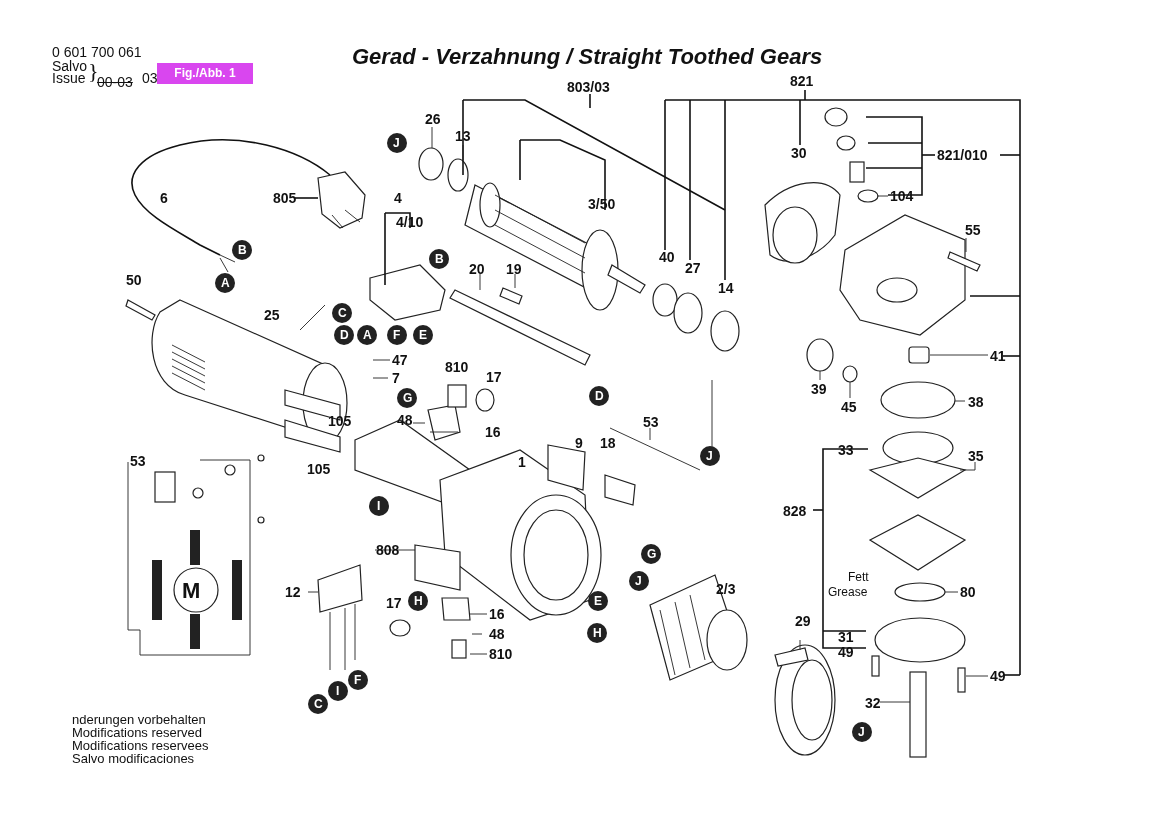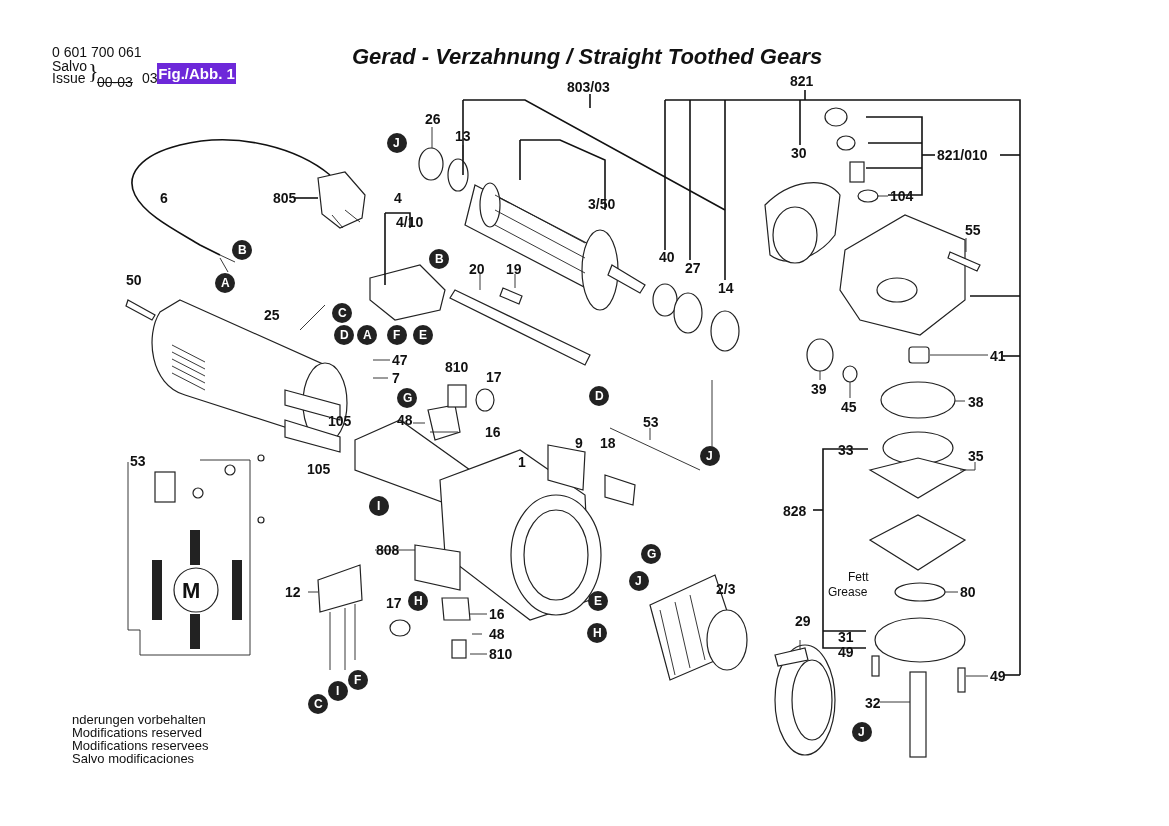--- a/index.html
+++ b/index.html
@@ -4,21 +4,21 @@
 <style>
   html,body{margin:0;padding:0;background:#fff;}
   body{width:1169px;height:826px;position:relative;overflow:hidden;font-family:"Liberation Sans",sans-serif;color:#111;}
   .hdr{position:absolute;font-size:14px;line-height:12px;}
   #docno{left:52px;top:46px;}
   #stand{left:52px;top:60px;}
   #issue{left:52px;top:72px;}
   .brace{position:absolute;left:88px;top:60px;font-size:22px;line-height:22px;font-family:"Liberation Serif",serif;}
   #stand-val{left:97px;top:76px;text-decoration:line-through;}
   #issue-val{left:97px;top:72px;padding-left:45px;}
-  #fig{position:absolute;left:157px;top:63px;width:79px;height:21px;background:#6d28d9;color:#fff;font-weight:bold;font-size:15px;line-height:21px;text-align:center;}
+  #fig{position:absolute;left:157px;top:63px;width:96px;height:21px;background:#d946ef;color:#fff;font-weight:bold;font-size:12px;line-height:21px;text-align:center;}
   #title{position:absolute;left:352px;top:44px;font-size:22px;font-weight:bold;white-space:nowrap;font-style:italic;}
   #notes{position:absolute;left:72px;top:713px;font-size:13px;line-height:13px;}
   svg{position:absolute;left:0;top:0;}
   .lbl{font-family:"Liberation Sans",sans-serif;font-weight:bold;font-size:14px;fill:#111;}
   .sm{font-family:"Liberation Sans",sans-serif;font-size:12px;fill:#111;}
   .ln{stroke:#111;stroke-width:1.6;fill:none;}
   .thin{stroke:#222;stroke-width:0.9;fill:none;}
   .part{stroke:#222;stroke-width:1.2;fill:#fff;}
   .dark{fill:#222;}
   .cwhite{font-family:"Liberation Sans",sans-serif;font-weight:bold;font-size:12px;fill:#fff;}

